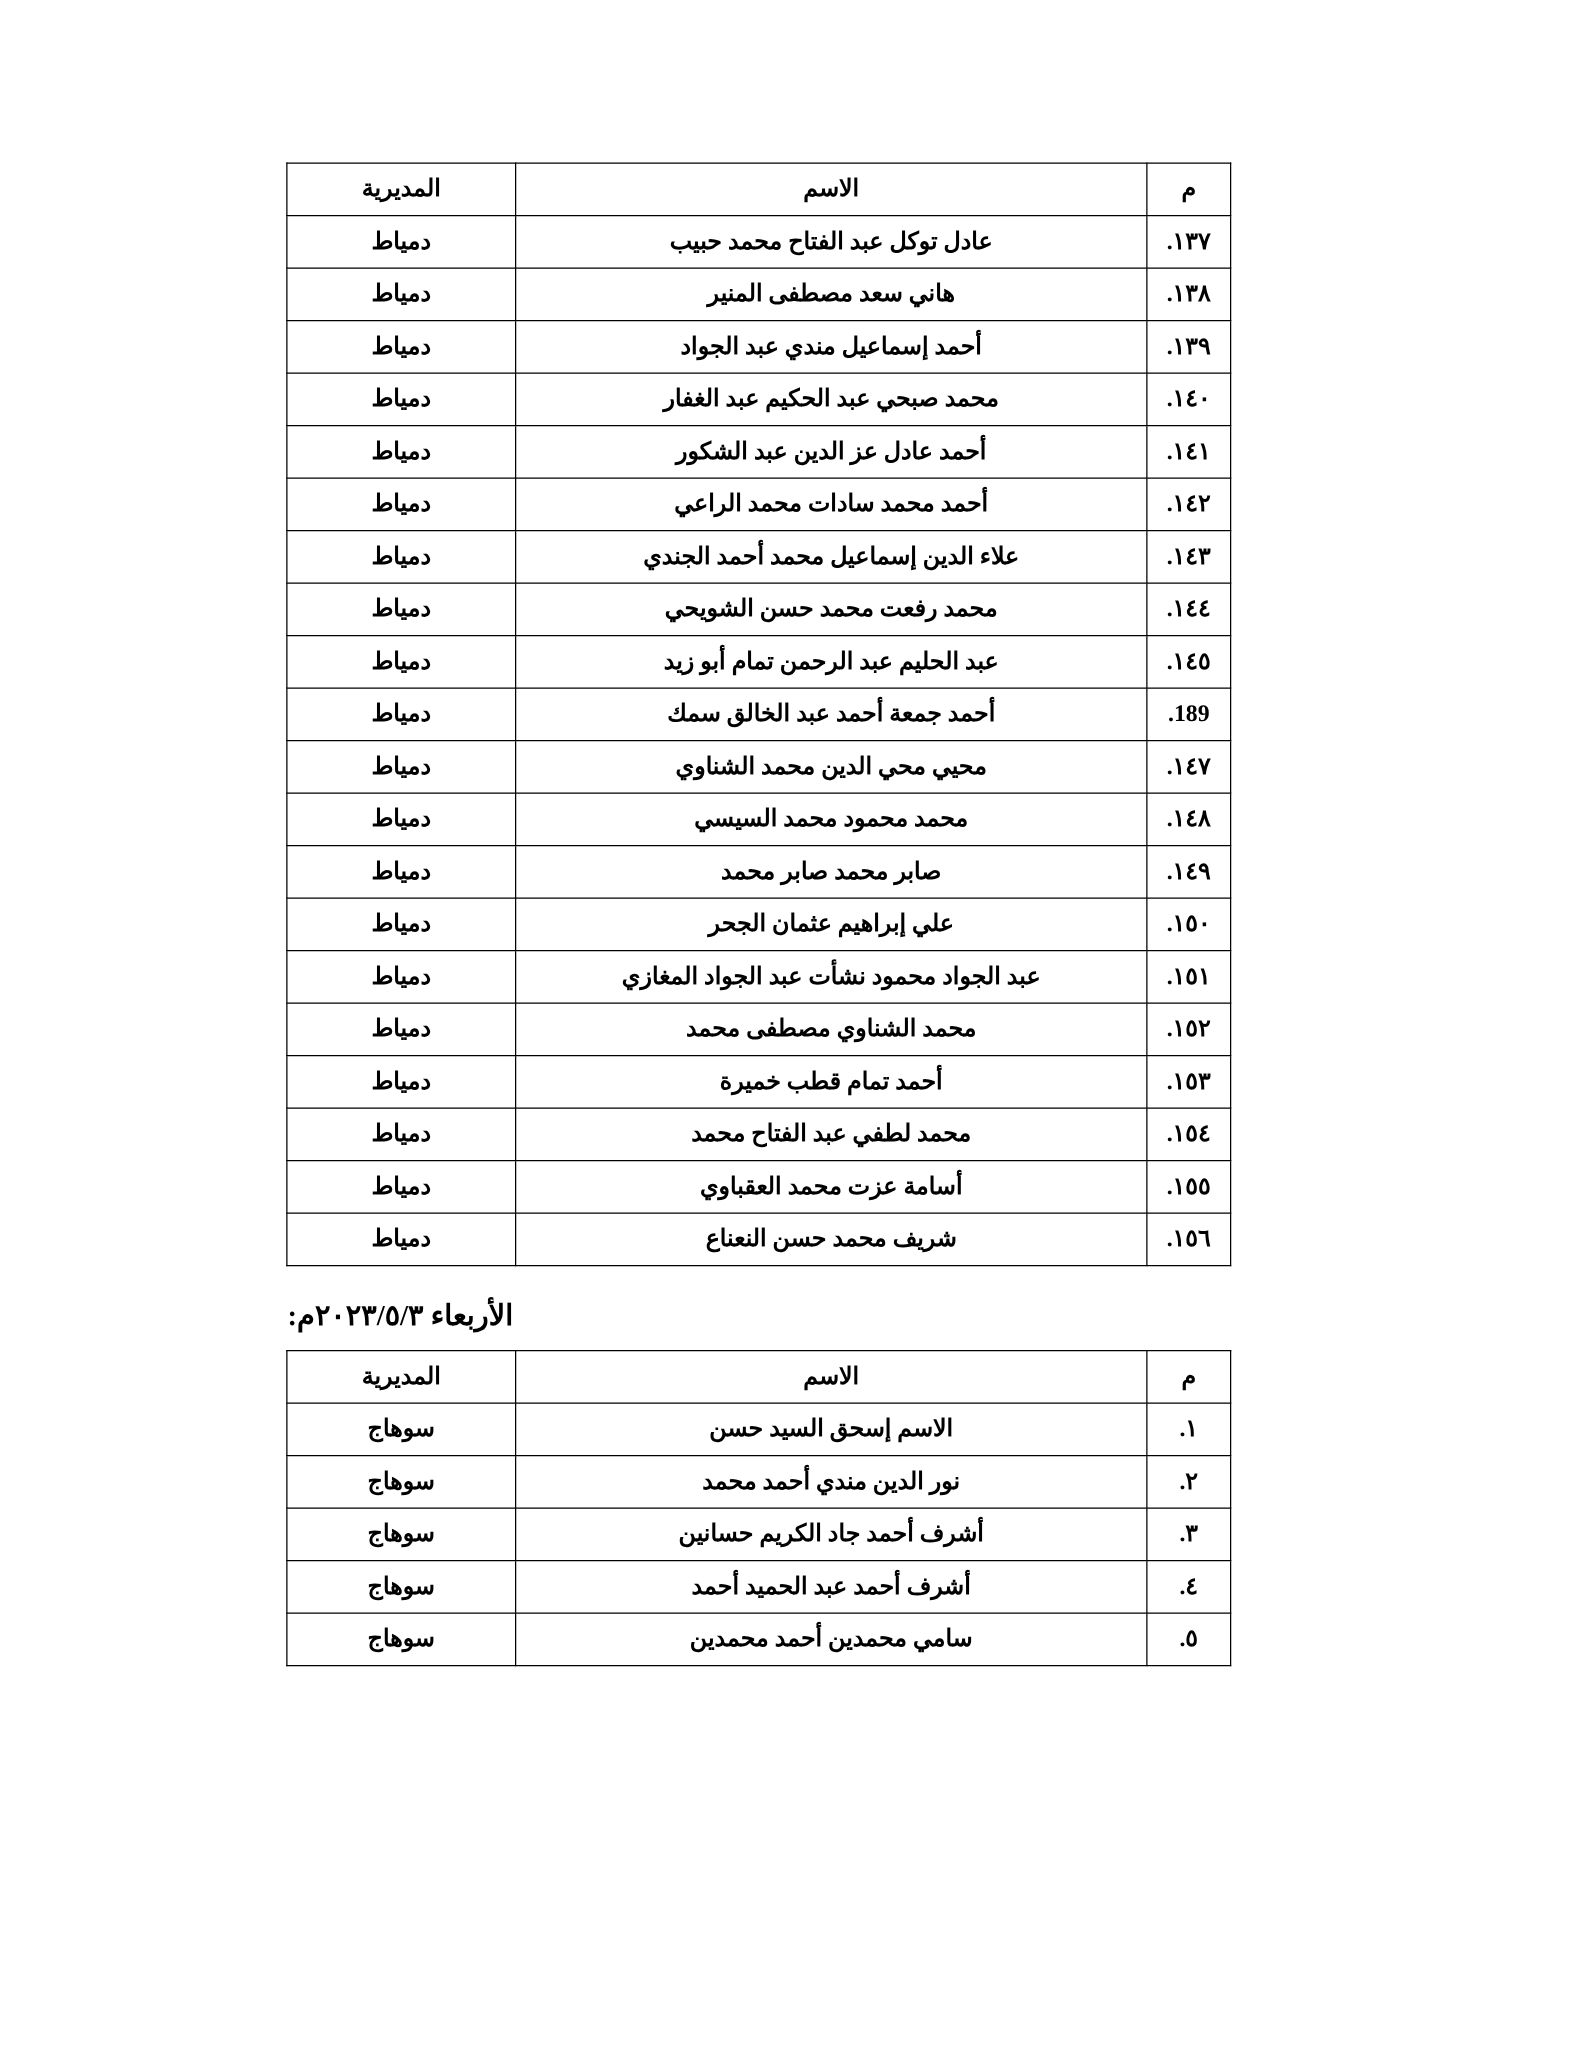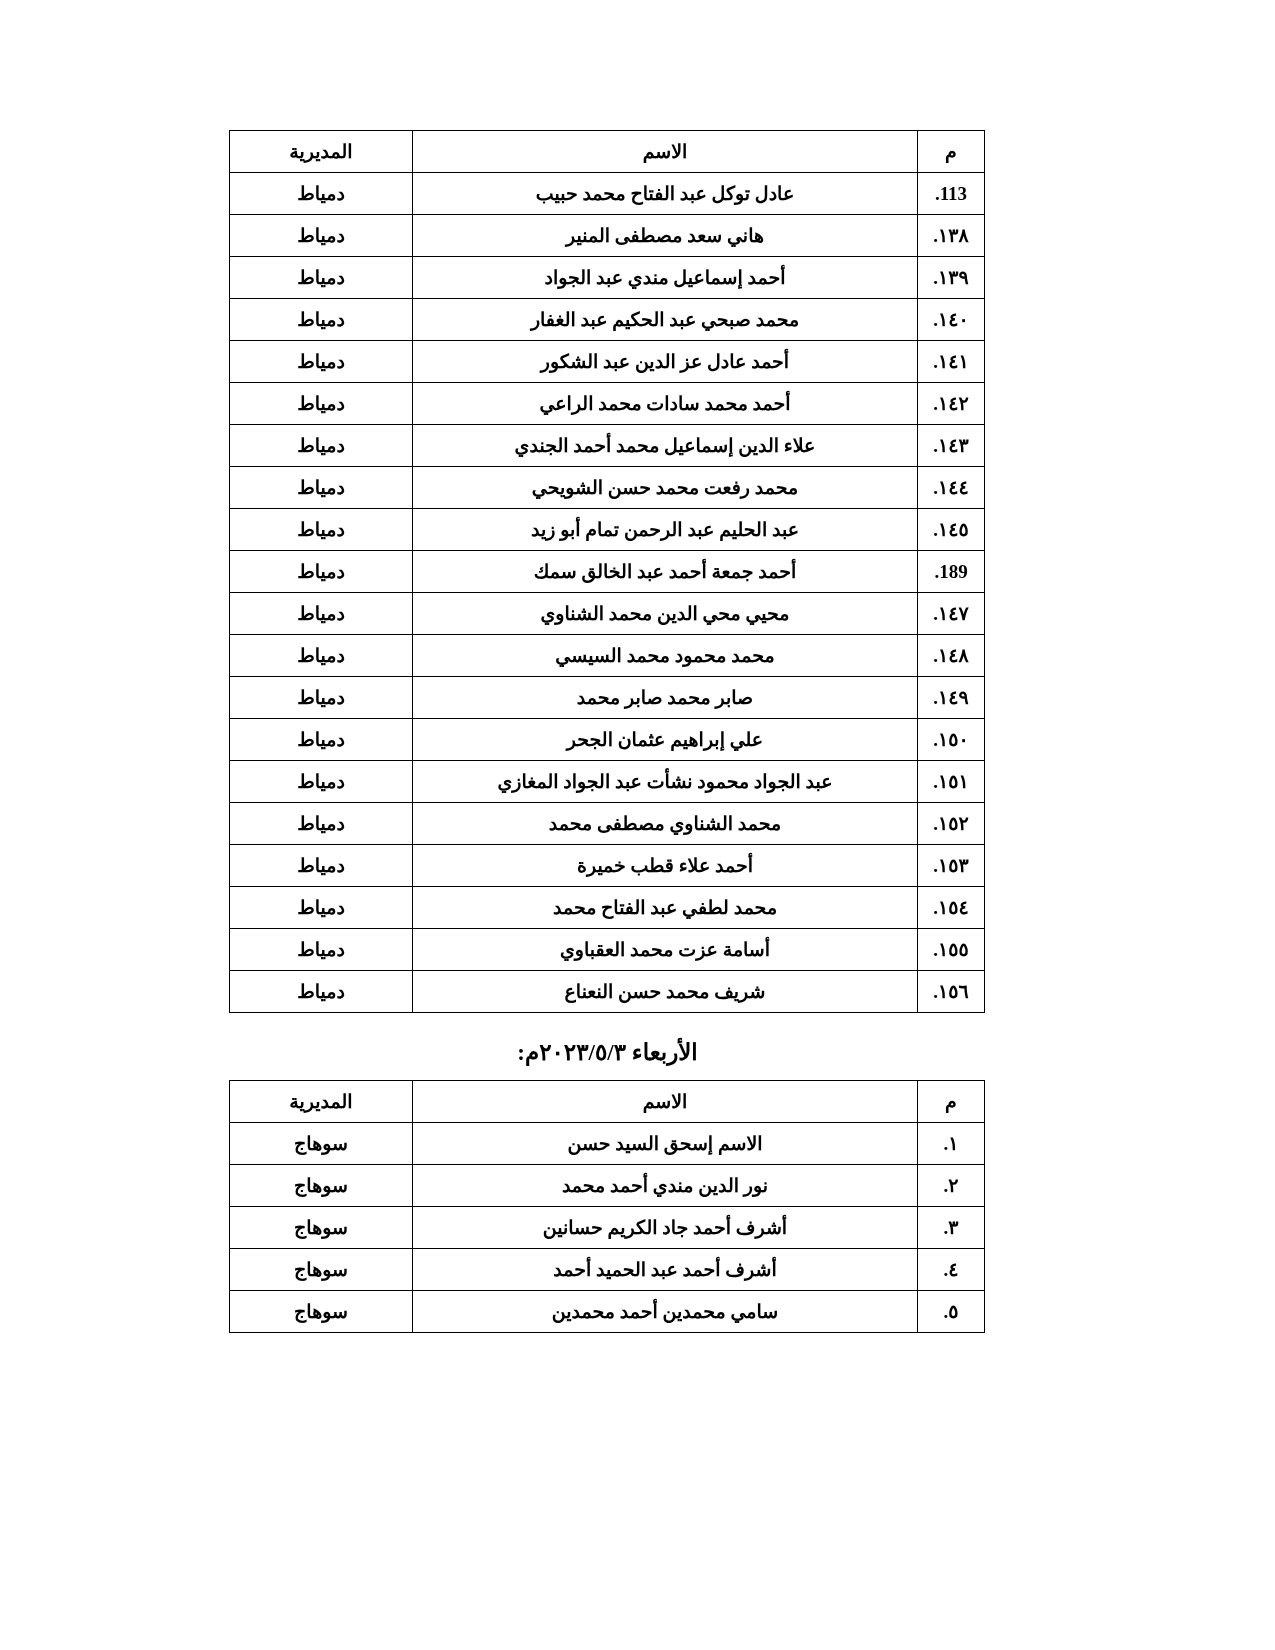--- a/index.html
+++ b/index.html
@@ -50,21 +50,21 @@
     text-align: right;
     padding-right: 14px;
   }
   th.hdr-dir, td.cell-dir {
     font-size: 19px;
   }
   td.cell-name {
     font-size: 20px;
   }
   .section-date {
-    text-align: center;
+    text-align: left;
     font-size: 23px;
     font-weight: bold;
     margin: 26px 0 14px 0;
     padding-left: 0;
     direction: rtl;
     font-family: "Liberation Serif", "DejaVu Serif", serif;
   }
 </style>
 </head>
 <body>
@@ -79,21 +79,21 @@
     </colgroup>
     <thead>
       <tr>
         <th class="hdr-num">م</th>
         <th class="hdr-name">الاسم</th>
         <th class="hdr-dir">المديرية</th>
       </tr>
     </thead>
     <tbody>
       <tr>
-        <td class="cell-num">113.</td>
+        <td class="cell-num">١٣٧.</td>
         <td class="cell-name">عادل توكل عبد الفتاح محمد حبيب</td>
         <td class="cell-dir">دمياط</td>
       </tr>
       <tr>
         <td class="cell-num">١٣٨.</td>
         <td class="cell-name">هاني سعد مصطفى المنير</td>
         <td class="cell-dir">دمياط</td>
       </tr>
       <tr>
         <td class="cell-num">١٣٩.</td>
@@ -160,21 +160,21 @@
         <td class="cell-name">عبد الجواد محمود نشأت عبد الجواد المغازي</td>
         <td class="cell-dir">دمياط</td>
       </tr>
       <tr>
         <td class="cell-num">١٥٢.</td>
         <td class="cell-name">محمد الشناوي مصطفى محمد</td>
         <td class="cell-dir">دمياط</td>
       </tr>
       <tr>
         <td class="cell-num">١٥٣.</td>
-        <td class="cell-name">أحمد علاء قطب خميرة</td>
+        <td class="cell-name">أحمد تمام قطب خميرة</td>
         <td class="cell-dir">دمياط</td>
       </tr>
       <tr>
         <td class="cell-num">١٥٤.</td>
         <td class="cell-name">محمد لطفي عبد الفتاح محمد</td>
         <td class="cell-dir">دمياط</td>
       </tr>
       <tr>
         <td class="cell-num">١٥٥.</td>
         <td class="cell-name">أسامة عزت محمد العقباوي</td>

